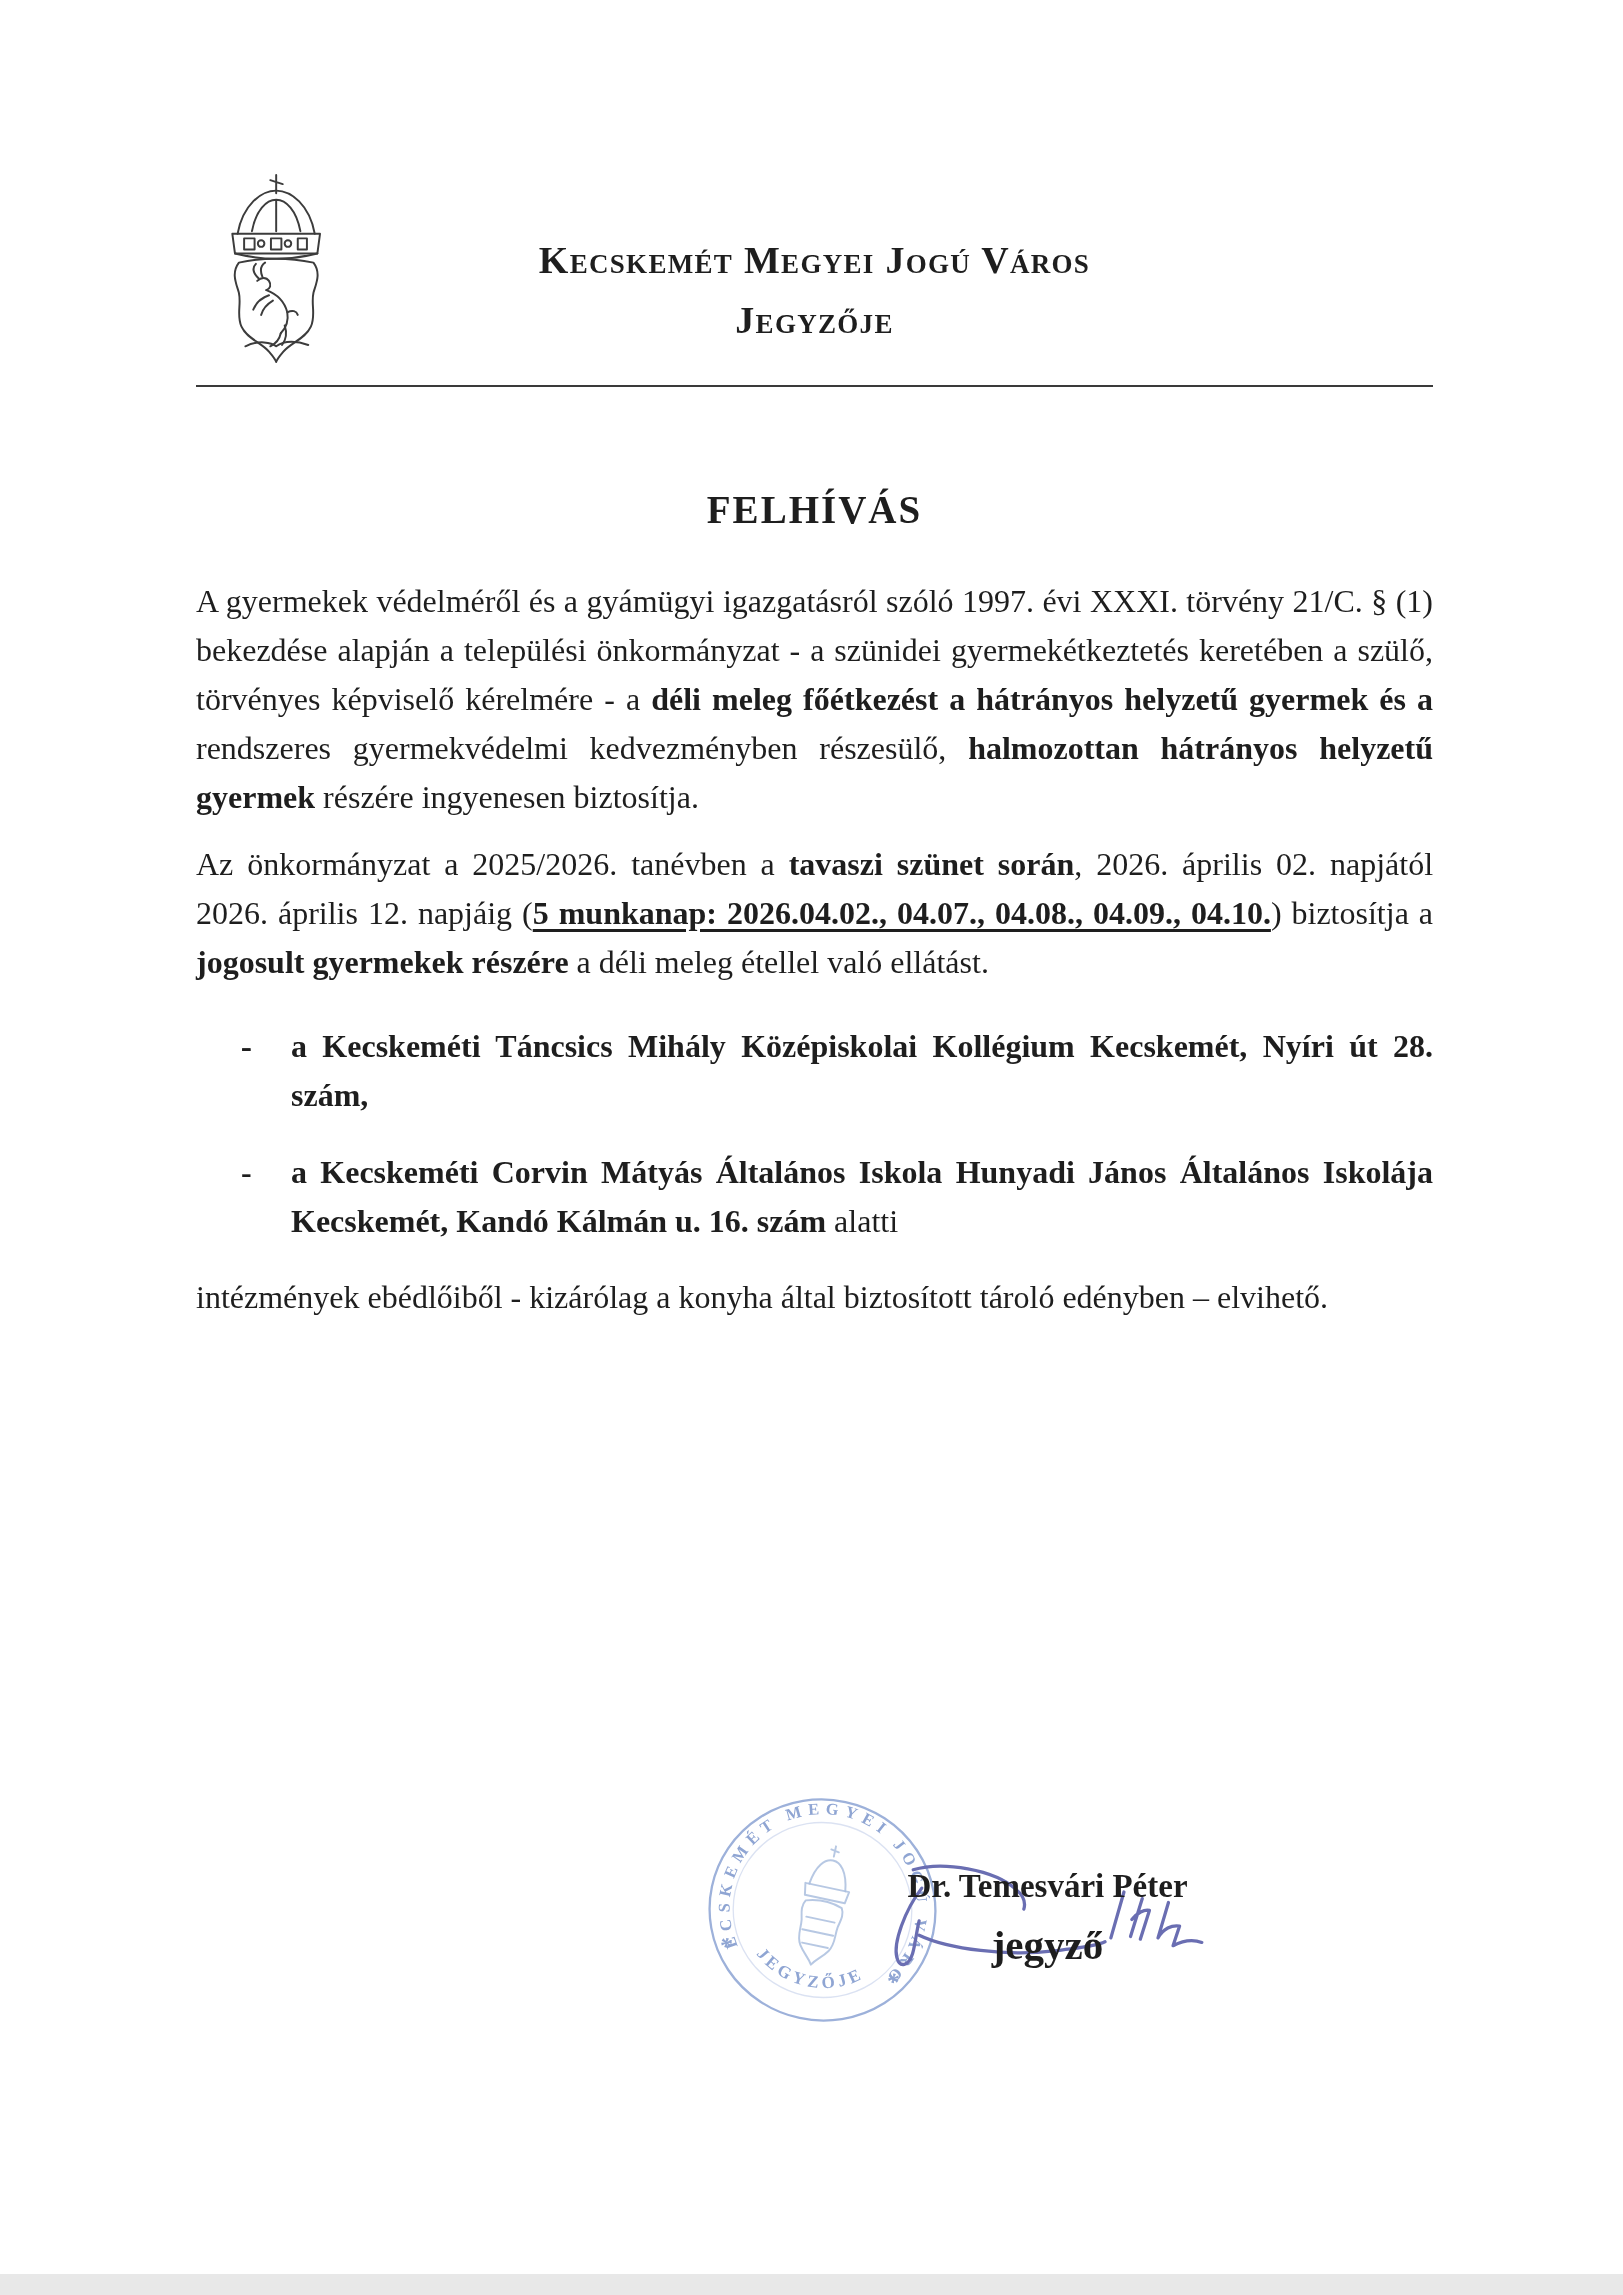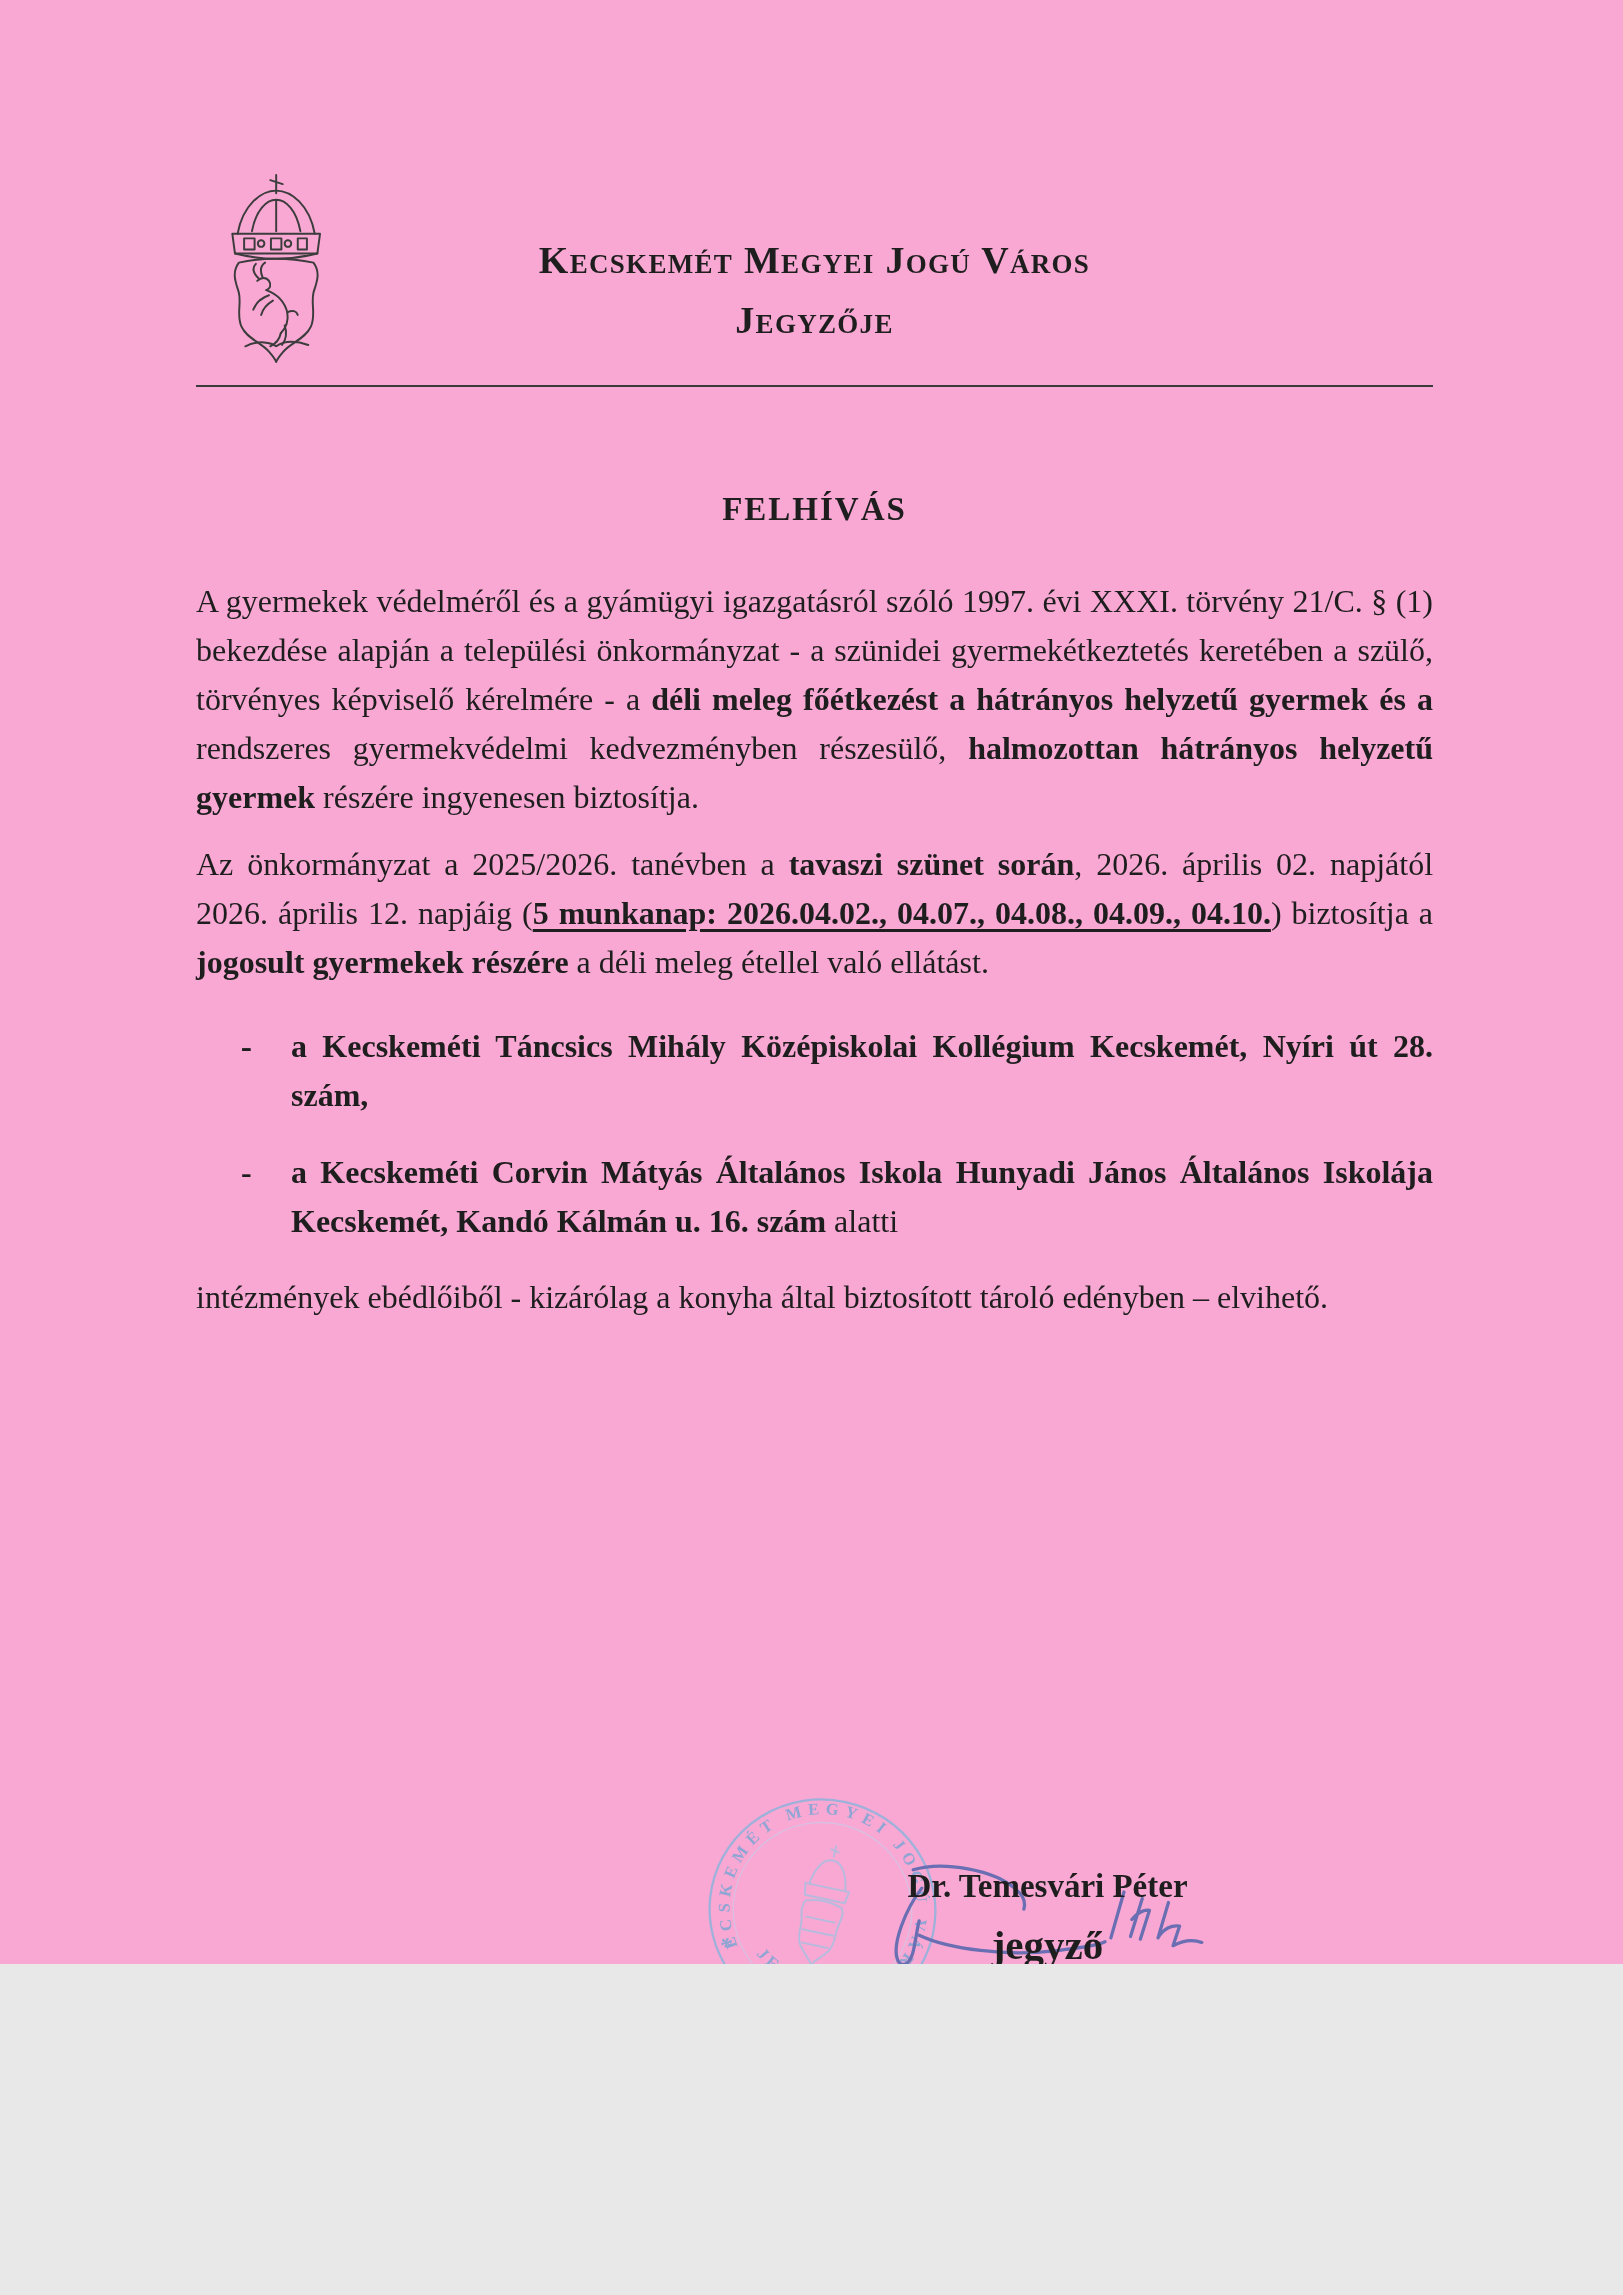--- a/index.html
+++ b/index.html
@@ -1,40 +1,40 @@
 <!DOCTYPE html>
 <html style="font-size:10.5px"><head>
 <meta charset="utf-8">
 <style>
   html,body{margin:0;padding:0;background:#e8e8e8;}
   .page{
     position:relative;
-    width:1623px;height:1964px;
-    background:#f9a8d4;
+    width:1623px;height:2274px;
+    background:#ffffff;
     font-family:"Liberation Serif","DejaVu Serif",serif;
     color:#1e1e1e;
     overflow:hidden;
   }
   .content{position:absolute;left:196px;top:0;width:1237px;}
   
   .hdr{position:relative;height:385px;}
   .crest{position:absolute;left:23px;top:171px;width:115px;height:193px;}
   .crest path,.crest circle{stroke:#3c3c3c;fill:none;stroke-width:3;stroke-linecap:round;stroke-linejoin:round;}
   .org{position:absolute;left:0;right:0;top:230px;text-align:center;}
   .org-name{
     font-variant:small-caps;font-weight:700;font-size:38px;line-height:60px;letter-spacing:1.3px;
   }
   .org-role{
     font-variant:small-caps;font-weight:700;font-size:38px;line-height:60px;letter-spacing:1.3px;
   }
   .rule{border:none;border-top:2.6px solid #3a3a3a;margin:0;}
   
   .doc-title{
     margin:101px 0 0 0;text-align:center;
-    font-size:33px;font-weight:700;letter-spacing:2px;line-height:43px;
+    font-size:39px;font-weight:700;letter-spacing:2px;line-height:43px;
   }
   
   .body{font-size:32px;line-height:49px;margin:0;}
   .just{text-align:justify;}
   .b{font-weight:700;}
   .u{text-decoration:underline;text-decoration-thickness:2.6px;text-underline-offset:5.2px;}
   .p-legal{margin-top:46px;}
   .p-sched{margin-top:18.3px;}
   .p-meal{margin-top:26px;}
   .loc-list{margin:35px 0 0 0;padding:0;list-style:none;}

